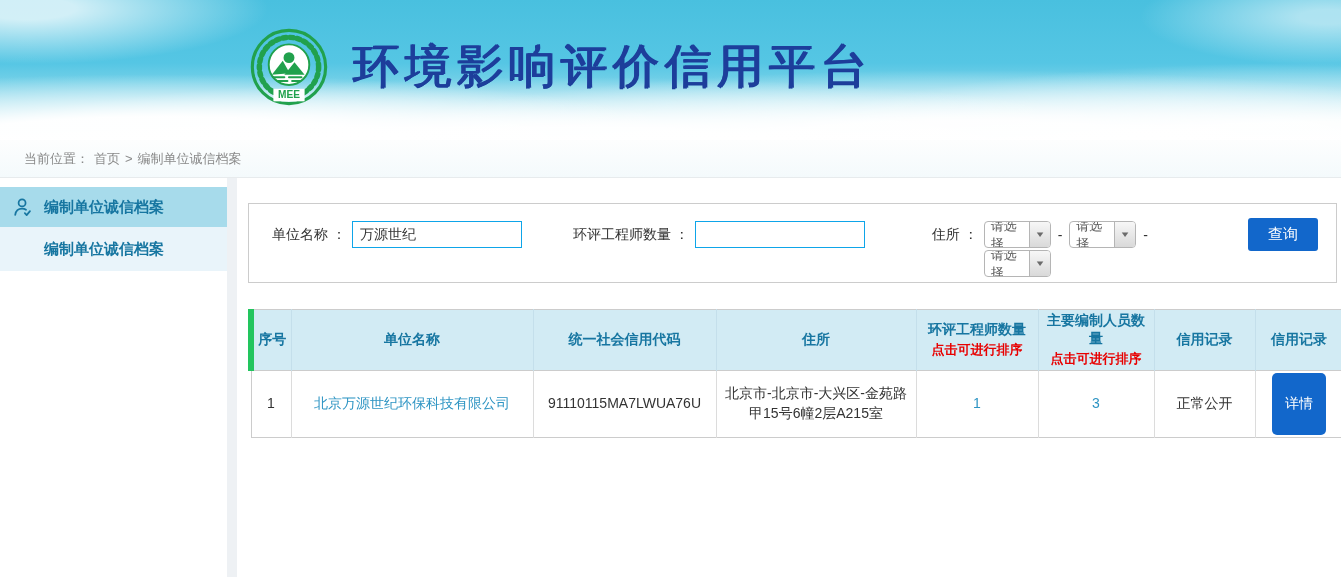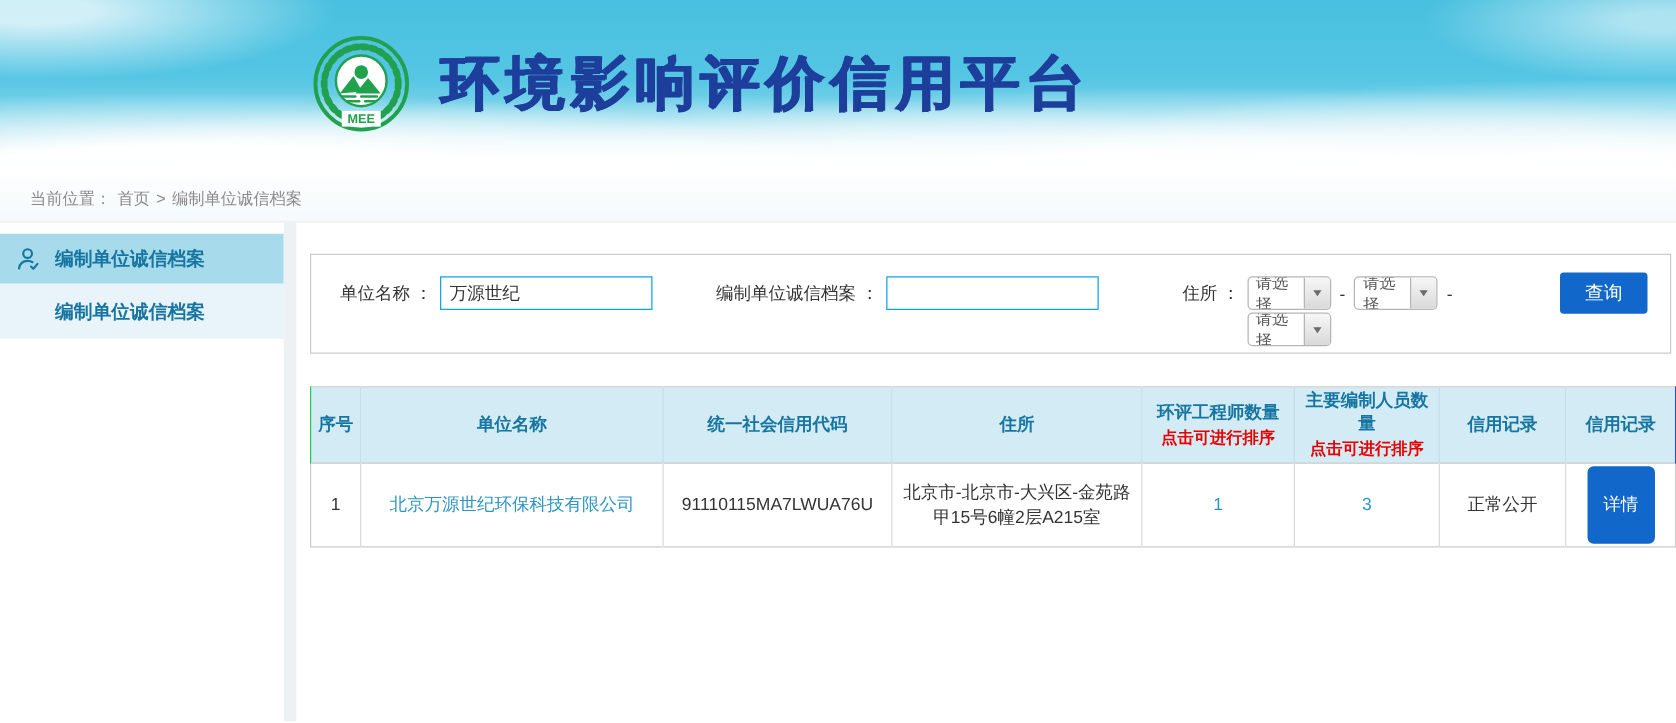--- a/index.html
+++ b/index.html
@@ -12,21 +12,21 @@
       radial-gradient(ellipse 42% 55% at 12% 108%, rgba(255,255,255,.98) 45%, rgba(255,255,255,0) 100%),
       radial-gradient(ellipse 50% 60% at 42% 115%, rgba(255,255,255,.97) 40%, rgba(255,255,255,0) 100%),
       radial-gradient(ellipse 45% 55% at 72% 105%, rgba(255,255,255,.95) 35%, rgba(255,255,255,0) 100%),
       radial-gradient(ellipse 40% 65% at 97% 110%, rgba(255,255,255,.95) 35%, rgba(255,255,255,0) 100%),
       radial-gradient(ellipse 18% 40% at 2% 6%, rgba(255,255,255,.75) 20%, rgba(255,255,255,0) 100%),
       radial-gradient(ellipse 14% 35% at 99% 12%, rgba(255,255,255,.55) 15%, rgba(255,255,255,0) 100%),
       linear-gradient(180deg,#49c0df 0%, #55c6e4 45%, #a5e0ee 80%, #eef9fc 100%);
   }
   .logo { position:absolute; left:250px; top:28px; width:78px; height:78px; }
   .site-title { position:absolute; left:352px; top:42px; font-size:47px; line-height:1;
-    color:#1d3e9b; font-weight:bold; letter-spacing:5px;
+    color:#1d3e9b; font-weight:normal; letter-spacing:5px;
     text-shadow:1.5px 0 0 #1d3e9b, 0 1px 0 #1d3e9b; }
 
   
   .breadcrumb { height:38px; display:flex; align-items:center; padding-left:24px;
     background:linear-gradient(180deg,#fdfefe,#f4fafc); border-bottom:1px solid #e7ebed;
     font-size:13px; color:#8a8a8a; }
   .breadcrumb span { margin-right:5px; }
   .crumb-link { cursor:pointer; }
 
   
@@ -59,21 +59,21 @@
   .combo .cbtn span { font-size:8px; color:#6b6b6b; transform:scaleX(1.4); }
   .dash { margin:0 7px; color:#333; }
   .combo-below { position:absolute; left:0; top:29px; }
   .query-btn { margin-left:auto; margin-right:18px; width:70px; height:33px; background:#1267cb;
     color:#fff; font-size:15px; border:none; border-radius:3px; cursor:pointer; }
 
   
   .result-table { width:1092px; margin-top:26px; border-collapse:collapse; table-layout:fixed; }
   .result-table th { background:#d2ebf4; color:#1776a1; font-size:14px; font-weight:bold;
     height:42px; text-align:center; vertical-align:middle; border-left:1px solid #c4dfeb; padding:2px 4px; }
-  .result-table th:first-child { border-left:1px solid #22c55e; }
+  .result-table th:first-child { border-left:6px solid #22c55e; }
   .result-table thead tr { border:1px solid #ccc; }
   .result-table tbody tr { border:1px solid #ccc; }
   .result-table th:last-child { border-right:1px solid #1d4ed8; }
   .result-table td { height:46px; text-align:center; vertical-align:middle; font-size:14px;
     color:#333; border-left:1px solid #dcdcdc; background:#fff; padding:2px 6px; line-height:1.4; }
   .result-table td:first-child { border-left:1px solid #ccc; }
   .result-table td:last-child { border-right:1px solid #ccc; }
   .sort-hint { color:#e80000; font-size:13px; font-weight:bold; margin-top:2px; }
   .cell-link { color:#2d94c3; cursor:pointer; }
   .addr-cell { font-size:13.5px; }
@@ -121,21 +121,21 @@
   </div>
 
   <div class="v-divider"></div>
 
   <div class="content">
 
     <div class="search-panel">
       <div class="srow">
         <span class="lbl lbl-unit">单位名称 ：</span>
         <input class="txt-input" type="text" value="万源世纪" style="">
-        <span class="lbl lbl-code">编制单位诚信档案 ：</span>
+        <span class="lbl lbl-code">环评工程师数量 ：</span>
         <input class="txt-input" type="text" value="" style="">
         <span class="lbl lbl-addr">住所 ：</span>
 
         <div class="combo-zone">
           <div class="combo">
             <span class="ctxt">请选择</span>
             <span class="cbtn">
                 <span>▼</span>
               </span>
           </div>

